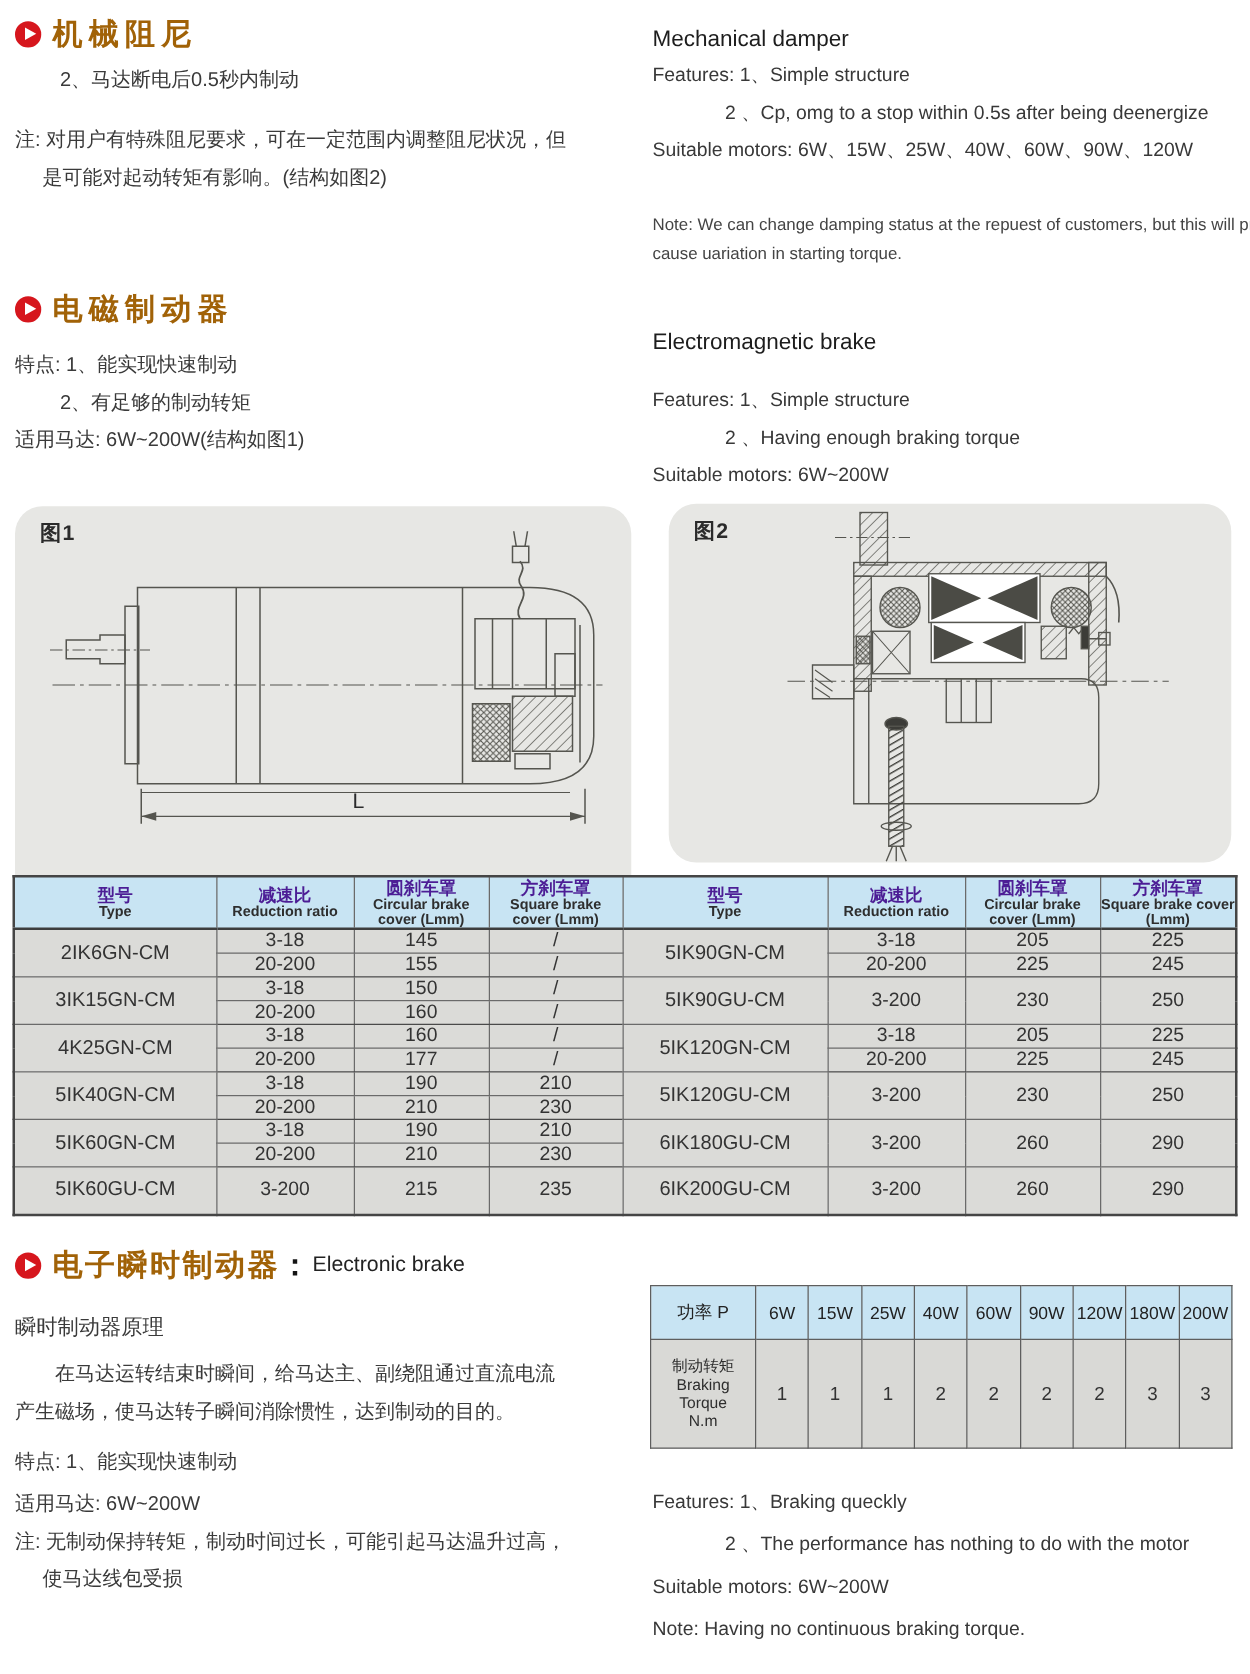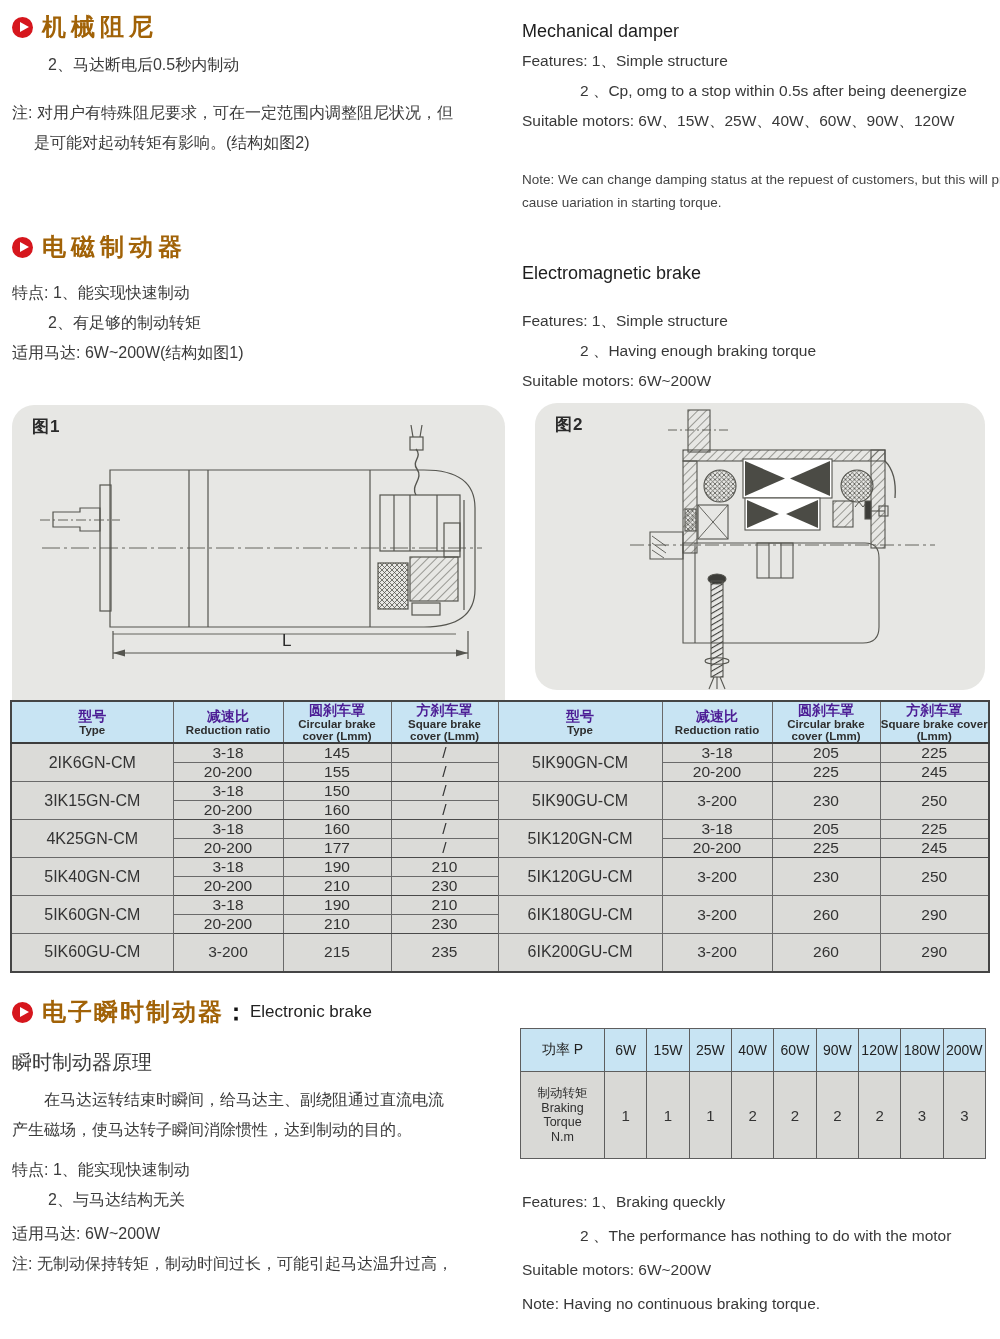--- a/index.html
+++ b/index.html
@@ -364,30 +364,30 @@
   </div>
 
   <div class="abs" style="left:12px; top:995px; width:505px;">
     <div class="sec-head">
       <span class="bullet"></span>
       <span class="zh-title" style="letter-spacing:2px;text-align:right;">电子瞬时制动器</span>
       <span class="zh-title-sep">：</span>
       <span class="en-inline-title">Electronic brake</span>
     </div>
     <div class="gap18"></div>
-    <div class="zh-line" style="font-size:20px;">瞬时制动器原理</div>
+    <div class="zh-line" style="font-size:17px;">瞬时制动器原理</div>
     <div class="gap8"></div>
     <div class="zh-line para-indent">在马达运转结束时瞬间，给马达主、副绕阻通过直流电流</div>
     <div class="zh-line">产生磁场，使马达转子瞬间消除惯性，达到制动的目的。</div>
     <div style="height:10px;"></div>
     <div class="zh-line">特点: 1、能实现快速制动</div>
-    <div class="zh-line ind-zh">2、与马达结构无关</div>
     <div style="height:4px;"></div>
     <div class="zh-line">适用马达: 6W~200W</div>
     <div class="zh-line">注: 无制动保持转矩，制动时间过长，可能引起马达温升过高，</div>
+    <div class="zh-line ind-zh-s">使马达线包受损</div>
   </div>
 
   <div class="abs" style="left:520px; top:1028px;">
     <table class="power">
       <colgroup>
         <col style="width:84px">
         <col>
           <col>
           <col>
           <col>

